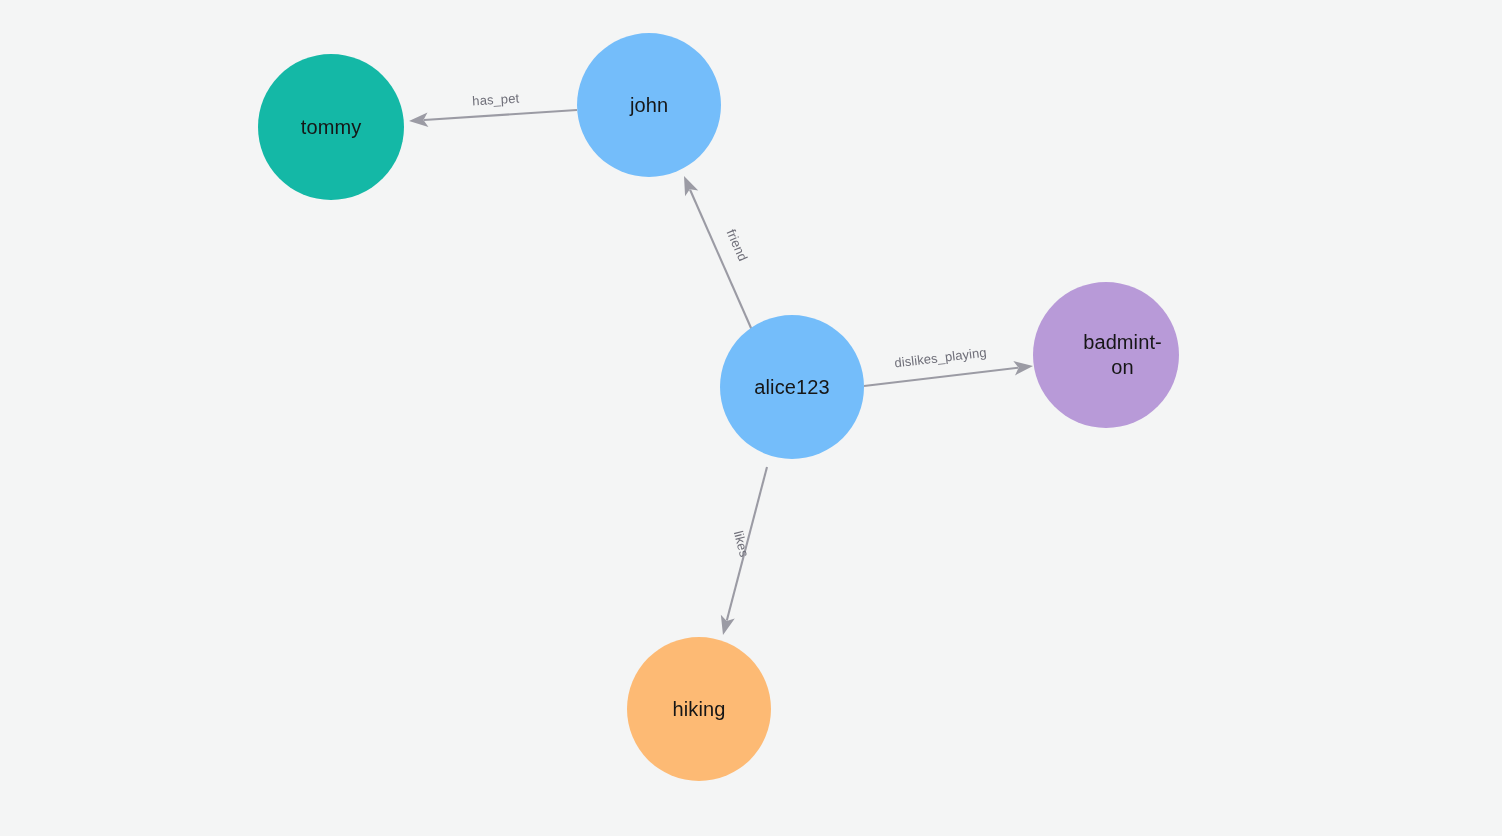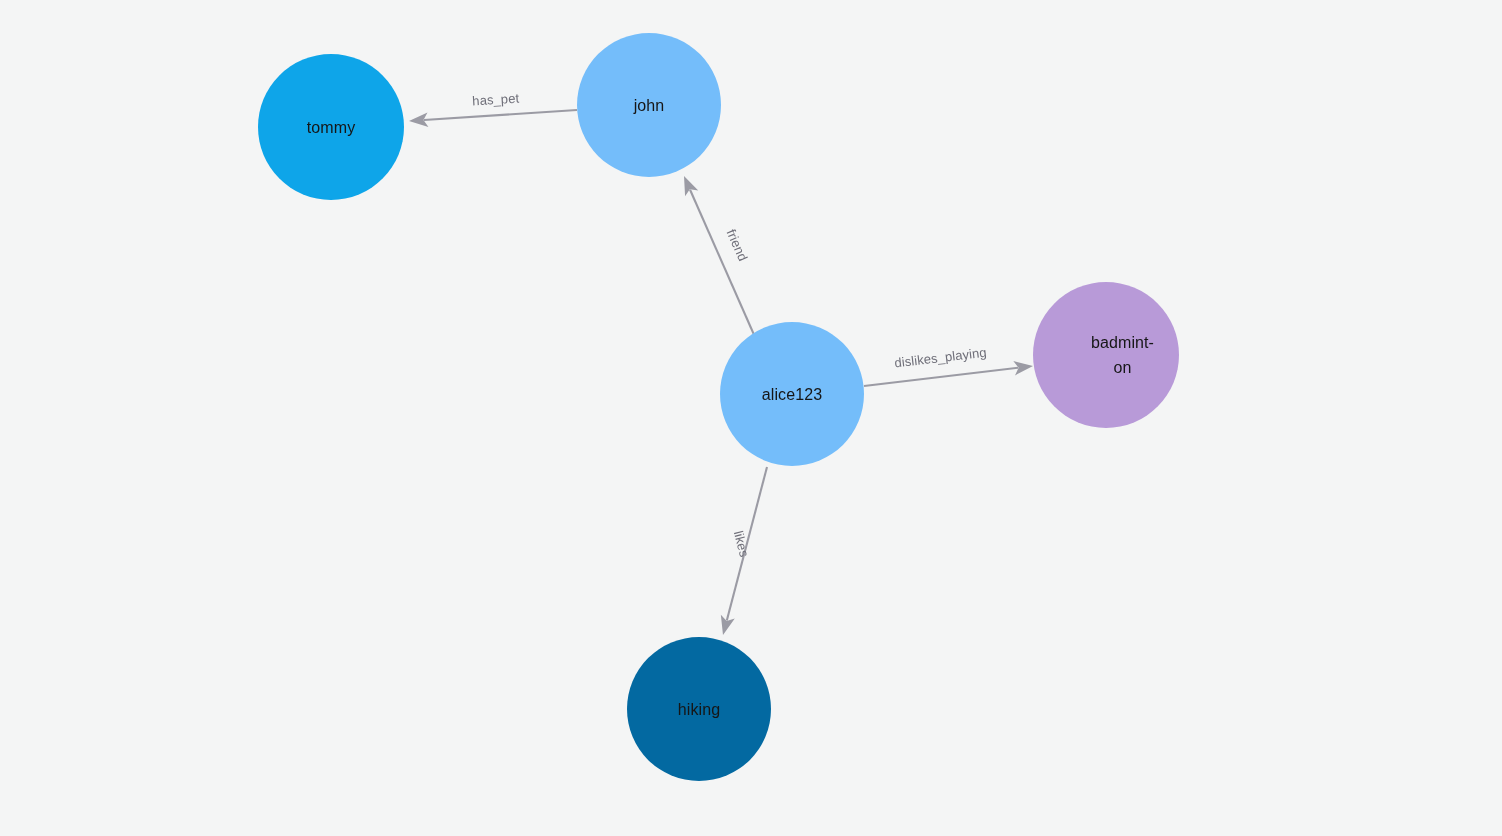--- a/index.html
+++ b/index.html
@@ -33,21 +33,21 @@
     position: absolute;
     border-radius: 50%;
     display: flex;
     align-items: center;
     justify-content: center;
     box-sizing: border-box;
     cursor: pointer;
   }
   .node-label {
     color: #161616;
-    font-size: 16px;
+    font-size: 20px;
     line-height: 25px;
     text-align: center;
     letter-spacing: 0.1px;
     width: 100%;
     padding: 0 6px;
     box-sizing: border-box;
     user-select: none;
     pointer-events: none;
   }
   .edge-line {
@@ -88,41 +88,41 @@
         <text class="edge-label" x="941" y="362" text-anchor="middle" fill="#6f6f79" transform="rotate(-6.8 941 362)">dislikes_playing</text>
       </g>
       <g>
         <line class="edge-line" x1="767" y1="467" x2="726.8003908775653" y2="620.4894166492963" stroke="#9b9ba4"></line>
         <polygon points="723.00,635.00 720.85,614.80 726.67,620.97 734.78,618.44" class="edge-arrow" fill="#9b9ba4"></polygon>
         <text class="edge-label" x="737" y="545" text-anchor="middle" fill="#6f6f79" transform="rotate(75.3 737 545)">likes</text>
       </g>
     </svg>
 
   <div id="node-layer">
-      <div class="node" style="left: 258px; top: 54px; width: 146px; height: 146px; background: #0ea5e9;">
+      <div class="node" style="left: 258px; top: 54px; width: 146px; height: 146px; background: #14b8a6;">
         <div class="node-label" style="color: rgb(22, 22, 22);">
           <div>tommy</div>
         </div>
       </div>
       <div class="node" style="left: 577px; top: 33px; width: 144px; height: 144px; background: rgb(116, 189, 250);">
         <div class="node-label" style="color: rgb(22, 22, 22);">
           <div>john</div>
         </div>
       </div>
-      <div class="node" style="left: 720px; top: 322px; width: 144px; height: 144px; background: rgb(116, 189, 250);">
+      <div class="node" style="left: 720px; top: 315px; width: 144px; height: 144px; background: rgb(116, 189, 250);">
         <div class="node-label" style="color: rgb(22, 22, 22);">
           <div>alice123</div>
         </div>
       </div>
       <div class="node" style="left: 1033px; top: 282px; width: 146px; height: 146px; background: rgb(184, 154, 216);">
         <div class="node-label" style="color: rgb(22, 22, 22); margin-left: 33px;">
           <div>badmint-</div>
           <div>on</div>
         </div>
       </div>
-      <div class="node" style="left: 627px; top: 637px; width: 144px; height: 144px; background: #0369a1;">
+      <div class="node" style="left: 627px; top: 637px; width: 144px; height: 144px; background: #fdba74;">
         <div class="node-label" style="color: rgb(22, 22, 22);">
           <div>hiking</div>
         </div>
       </div>
     </div>
 
 </div>
 
 </body></html>

